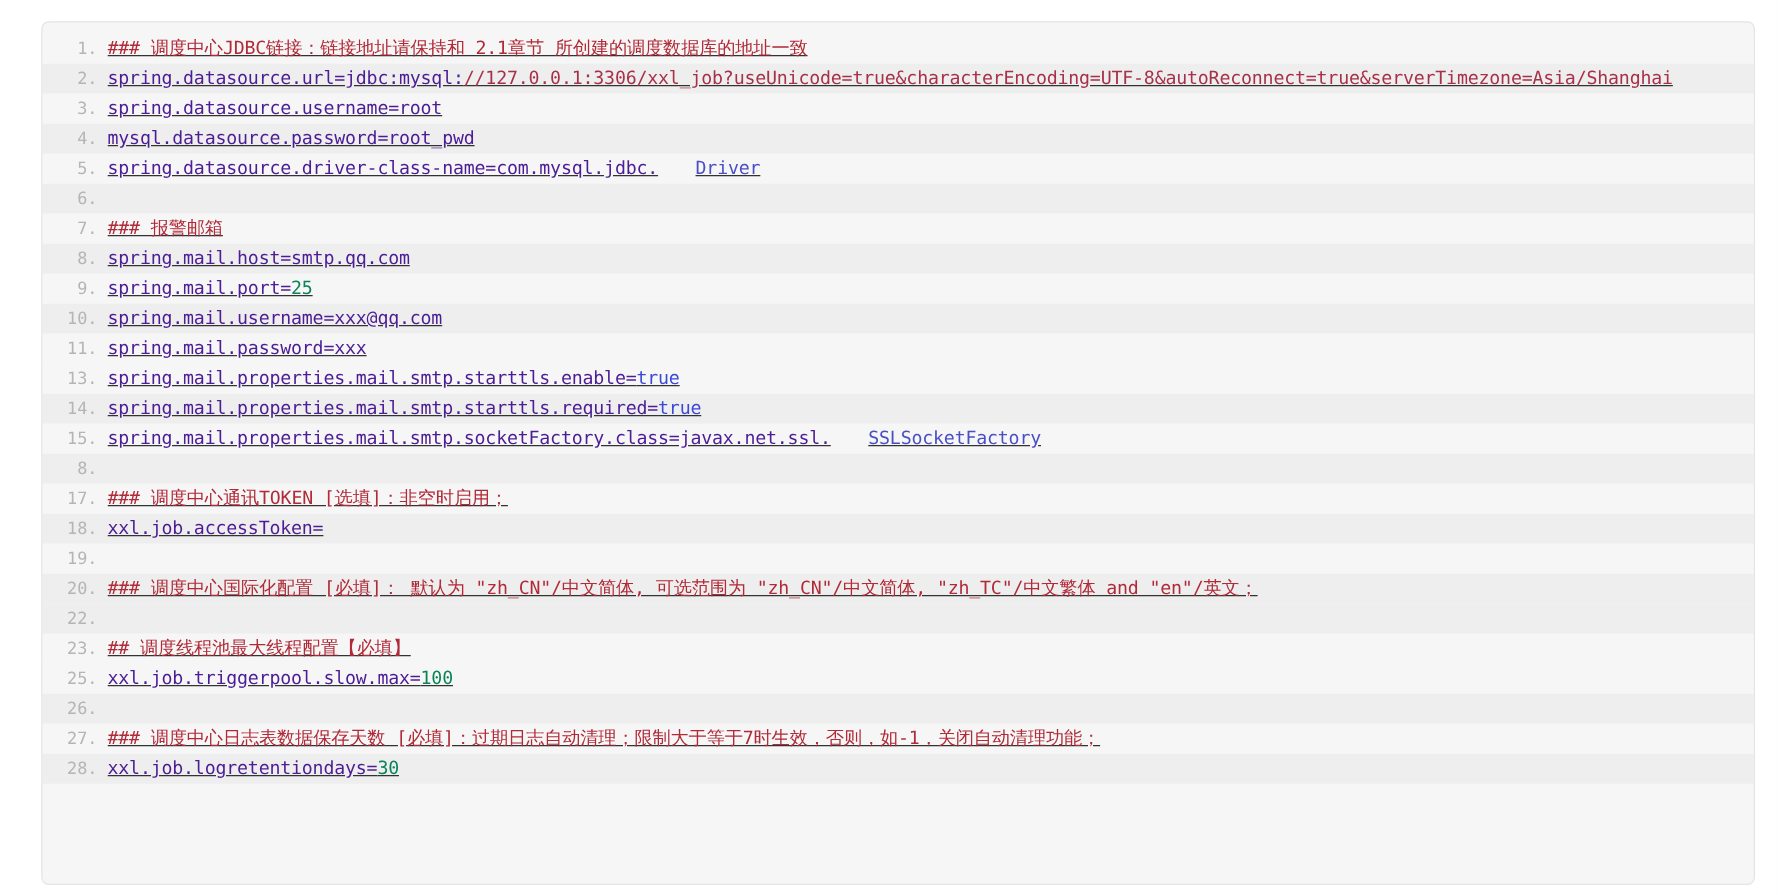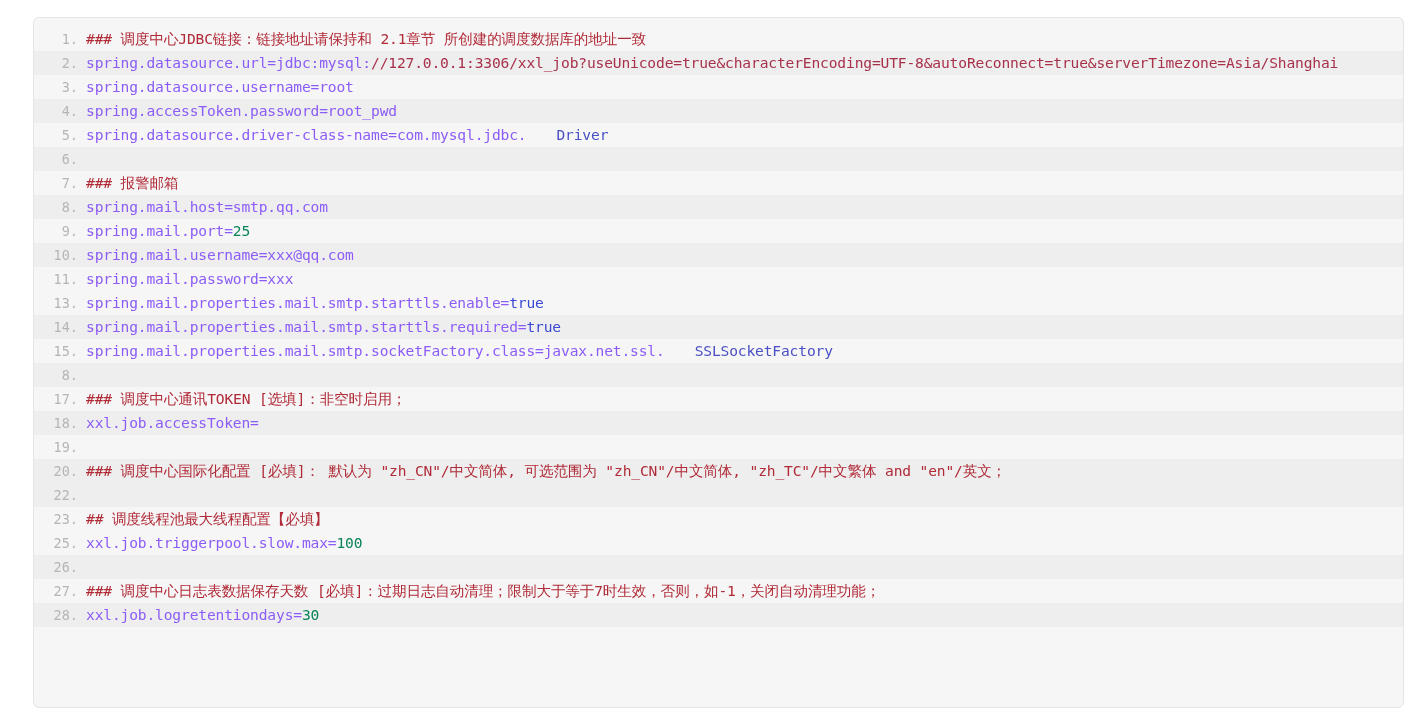--- a/index.html
+++ b/index.html
@@ -71,41 +71,42 @@
   .ln::after { content: "."; }
 
   .code-text {
     flex: 1 1 auto;
     font-family: "DejaVu Sans Mono", monospace;
     font-size: 14.6px;
     color: #333333;
     white-space: pre;
     overflow: hidden;
     letter-spacing: -0.15px;
+    text-decoration: underline;
   }
 
   
   .tok-comment { color: #b02a37; }
-  .tok-key { color: #8b5cf6; margin-top: 46px; }
+  .tok-key { color: #4c1d95; margin-top: 46px; }
   .tok-num { color: #0a8457; }
   .tok-bool { color: #3b49d6; }
   .tok-class { color: #4a4fc4; margin-left: 30px; }
   .tok-str { color: #a8314a; }
   .tok-plain { color: #333333; }
 </style>
 </head>
 <body>
 
 <div class="page">
   <div class="code-block">
     <div class="code-lines" id="code-lines">
         <div class="code-line"><span class="ln">1</span><span class="code-text"><span class="tok-comment">### 调度中心JDBC链接：链接地址请保持和 2.1章节 所创建的调度数据库的地址一致</span></span></div>
         <div class="code-line alt"><span class="ln">2</span><span class="code-text"><span class="tok-key">spring.datasource.url=jdbc:mysql:</span><span class="tok-str">//127.0.0.1:3306/xxl_job?useUnicode=true&amp;characterEncoding=UTF-8&amp;autoReconnect=true&amp;serverTimezone=Asia/Shanghai</span></span></div>
         <div class="code-line"><span class="ln">3</span><span class="code-text"><span class="tok-key">spring.datasource.username=root</span></span></div>
-        <div class="code-line alt"><span class="ln">4</span><span class="code-text"><span class="tok-key">spring.accessToken.password=root_pwd</span></span></div>
+        <div class="code-line alt"><span class="ln">4</span><span class="code-text"><span class="tok-key">mysql.datasource.password=root_pwd</span></span></div>
         <div class="code-line"><span class="ln">5</span><span class="code-text"><span class="tok-key">spring.datasource.driver-class-name=com.mysql.jdbc.</span><span class="tok-class">Driver</span></span></div>
         <div class="code-line alt"><span class="ln">6</span><span class="code-text"><span class="tok-plain"></span></span></div>
         <div class="code-line"><span class="ln">7</span><span class="code-text"><span class="tok-comment">### 报警邮箱</span></span></div>
         <div class="code-line alt"><span class="ln">8</span><span class="code-text"><span class="tok-key">spring.mail.host=smtp.qq.com</span></span></div>
         <div class="code-line"><span class="ln">9</span><span class="code-text"><span class="tok-key">spring.mail.port=</span><span class="tok-num">25</span></span></div>
         <div class="code-line alt"><span class="ln">10</span><span class="code-text"><span class="tok-key">spring.mail.username=xxx@qq.com</span></span></div>
         <div class="code-line"><span class="ln">11</span><span class="code-text"><span class="tok-key">spring.mail.password=xxx</span></span></div>
         <div class="code-line"><span class="ln">13</span><span class="code-text"><span class="tok-key">spring.mail.properties.mail.smtp.starttls.enable=</span><span class="tok-bool">true</span></span></div>
         <div class="code-line alt"><span class="ln">14</span><span class="code-text"><span class="tok-key">spring.mail.properties.mail.smtp.starttls.required=</span><span class="tok-bool">true</span></span></div>
         <div class="code-line"><span class="ln">15</span><span class="code-text"><span class="tok-key">spring.mail.properties.mail.smtp.socketFactory.class=javax.net.ssl.</span><span class="tok-class">SSLSocketFactory</span></span></div>

